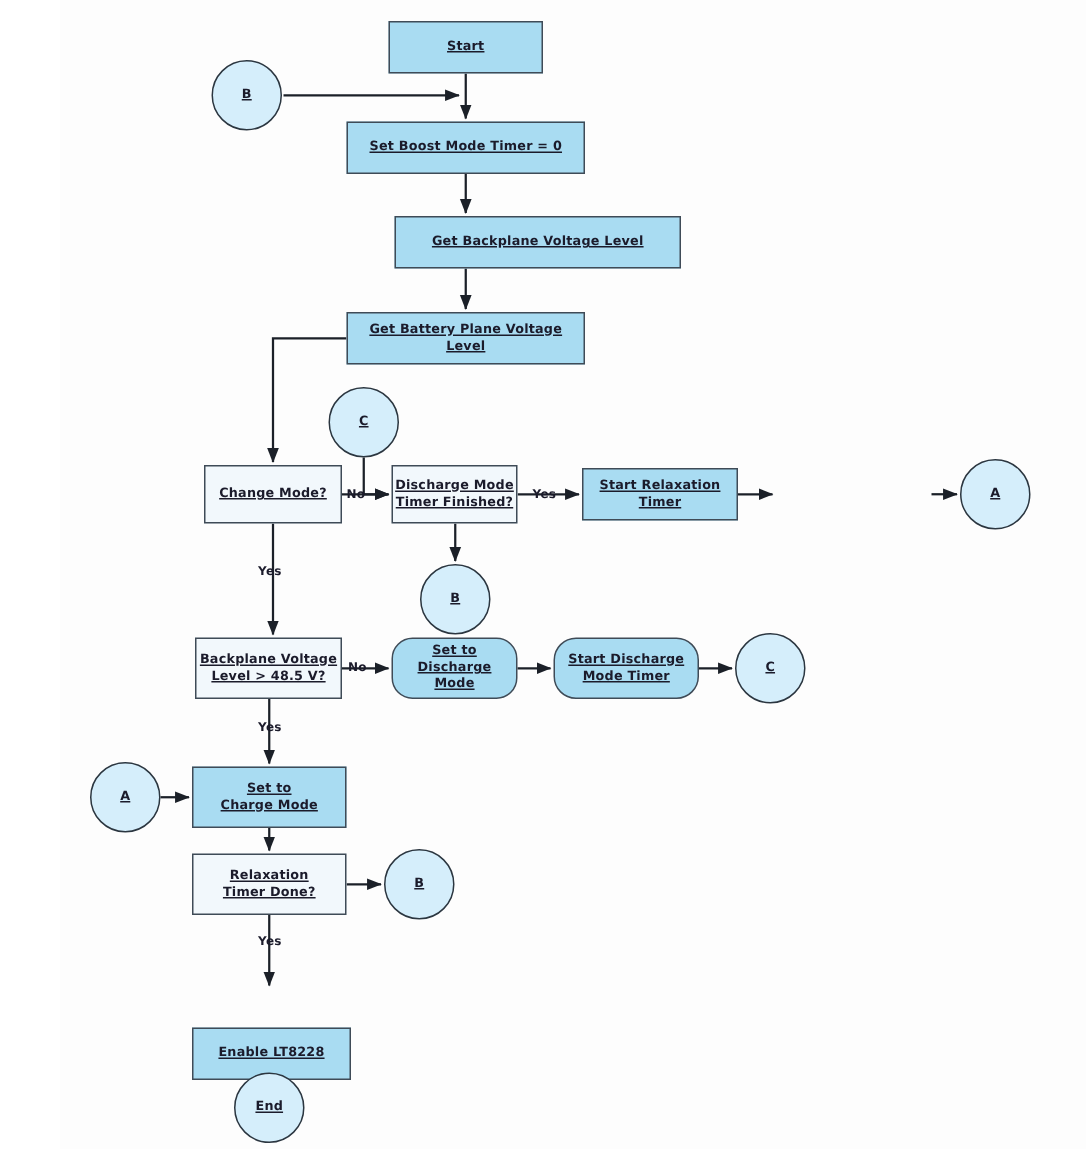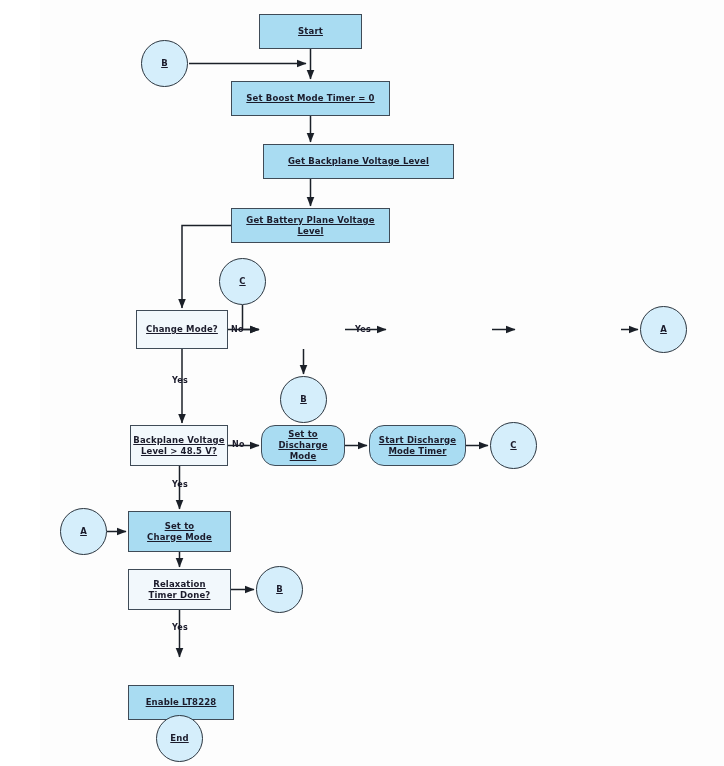--- a/index.html
+++ b/index.html
@@ -148,21 +148,30 @@
   </div>
 
   <div class="node conn" style="left:219px;top:258px;width:47px;height:47px;">
     <span>C</span>
   </div>
 
   <div class="node dec" style="left:136px;top:310px;width:92px;height:39px;">
     <span>Change Mode?</span>
   </div>
 
-
+  <div class="node dec" style="left:261px;top:310px;width:84px;height:39px;">
+    <span>
+        <span>Discharge Mode</span>
+        <span>Timer Finished?</span>
+      </span>
+  </div>
+
+  <div class="node proc" style="left:388px;top:312px;width:104px;height:35px;">
+    <span>Start Relaxation Timer</span>
+  </div>
 
 
   <div class="node conn" style="left:640px;top:306px;width:47px;height:47px;">
     <span>A</span>
   </div>
 
   <div class="node conn" style="left:280px;top:376px;width:47px;height:47px;">
     <span>B</span>
   </div>
 

